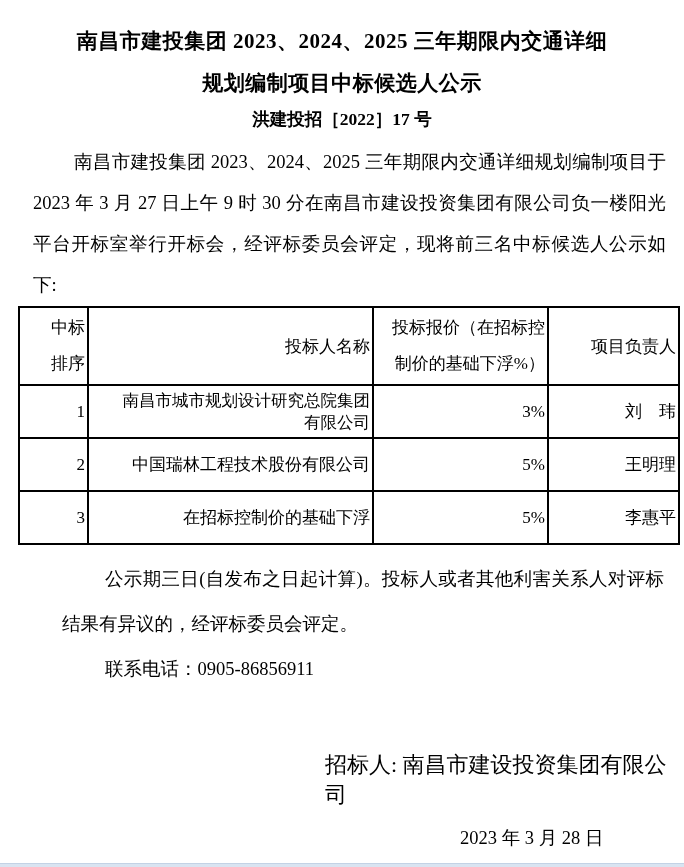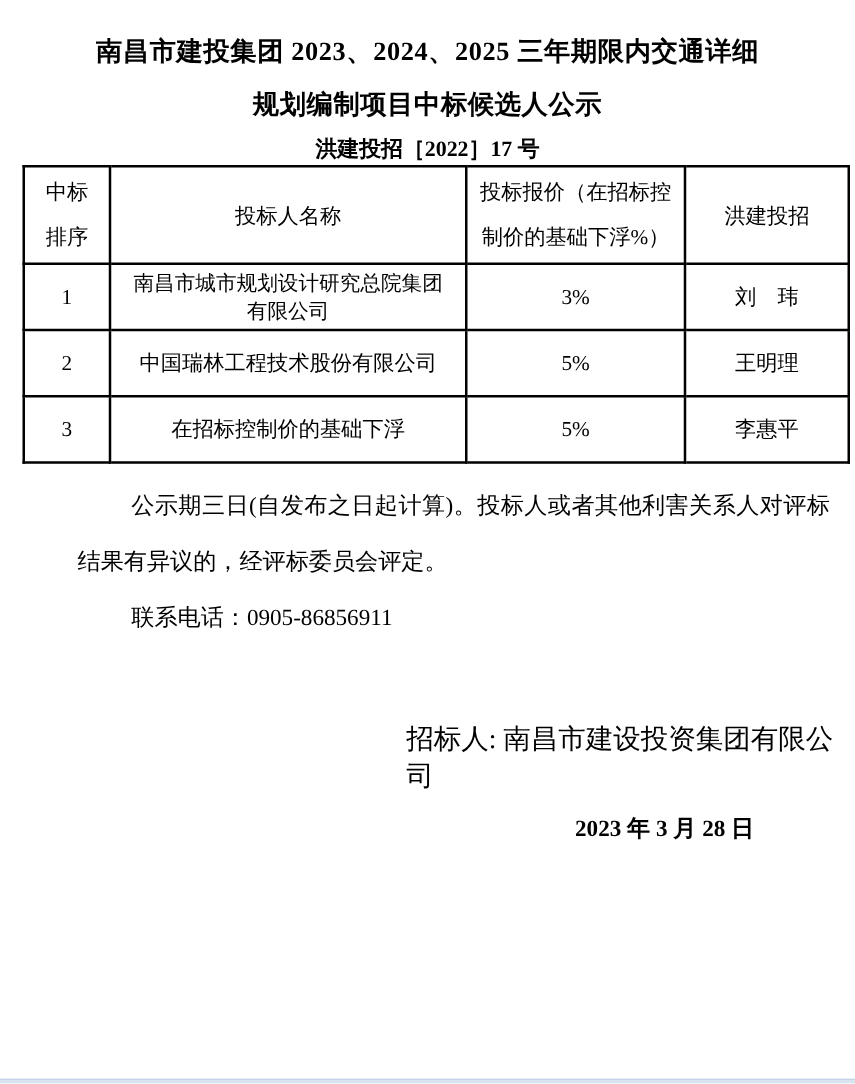--- a/index.html
+++ b/index.html
@@ -28,21 +28,21 @@
     text-indent:41px;
   }
   table.bid-table {
     margin:0 0 0 18px;
     border-collapse:collapse;
     table-layout:fixed;
     width:660px;
   }
   table.bid-table th, table.bid-table td {
     border:2px solid #000000;
-    text-align:center; vertical-align:middle;
+    text-align:right; vertical-align:middle;
     font-weight:400;
     font-size:17px;
     padding:1px 2px;
     overflow:hidden;
   }
   tr.hdr-row  { height:78px; }
   tr.data-row { height:53px; }
   .hdr-2line { display:inline-block; width:2.3em; line-height:36px; }
   .hdr-price { display:inline-block; width:9.6em; line-height:36px; }
   .bidder-wrap { display:inline-block; font-size:16.5px; line-height:22px; max-width:15.6em; }
@@ -55,55 +55,56 @@
     text-align:justify; text-justify:inter-ideograph;
     text-indent:43px;
   }
   .contact-line { margin-left:43px; }
   .tenderer-line {
     margin-top:58px; margin-left:325px;
     font-size:22px; line-height:30px;
   }
   .date-line {
     margin-top:14px; margin-left:460px;
-    font-size:18.5px; line-height:28px;font-weight:bold;
+    font-size:18.5px; line-height:28px;
   }
   .bottom-strip {
     position:absolute; left:0; bottom:0;
     width:684px; height:4px;
     background:#d9e4f1;
     border-top:1px solid #c3d2e5;
   }
 </style>
 </head>
 <body>
 
 <div class="page">
 
   <div class="title-block">
     <div class="title-line">南昌市建投集团 2023、2024、2025 三年期限内交通详细</div>
     <div class="title-line">规划编制项目中标候选人公示</div>
   </div>
 
   <div class="doc-number">洪建投招［2022］17 号</div>
 
+  <p class="intro">南昌市建投集团 2023、2024、2025 三年期限内交通详细规划编制项目于 2023 年 3 月 27 日上午 9 时 30 分在南昌市建设投资集团有限公司负一楼阳光平台开标室举行开标会，经评标委员会评定，现将前三名中标候选人公示如下:</p>
 
   <table class="bid-table">
     <colgroup>
       <col style="width:69px">
       <col style="width:285px">
       <col style="width:175px">
       <col style="width:131px">
     </colgroup>
     <tbody>
       <tr class="hdr-row">
         <th><span class="hdr-2line">中标排序</span></th>
         <th><span>投标人名称</span></th>
         <th><span class="hdr-price">投标报价（在招标控制价的基础下浮%）</span></th>
-        <th><span>洪建投招</span></th>
+        <th><span>项目负责人</span></th>
       </tr>
       <tr class="data-row">
         <td>1</td>
         <td><span class="bidder-wrap">南昌市城市规划设计研究总院集团有限公司</span></td>
         <td>3%</td>
         <td>刘　玮</td>
       </tr>
       <tr class="data-row">
         <td>2</td>
         <td class="lh-single">中国瑞林工程技术股份有限公司</td>

